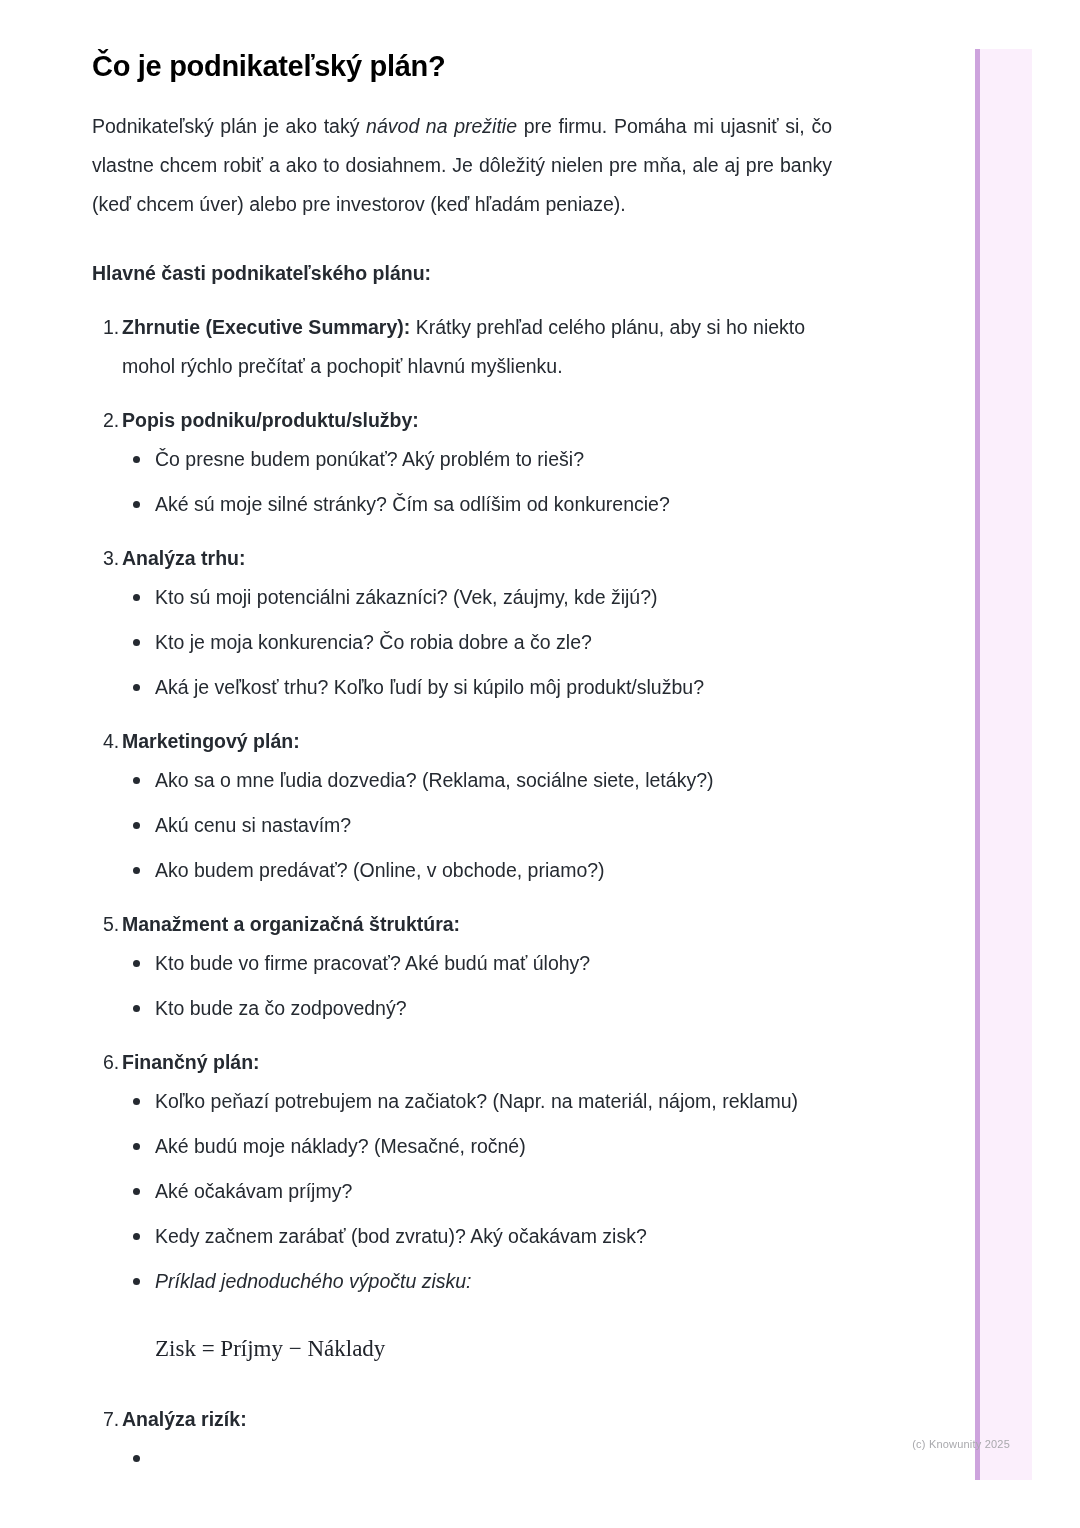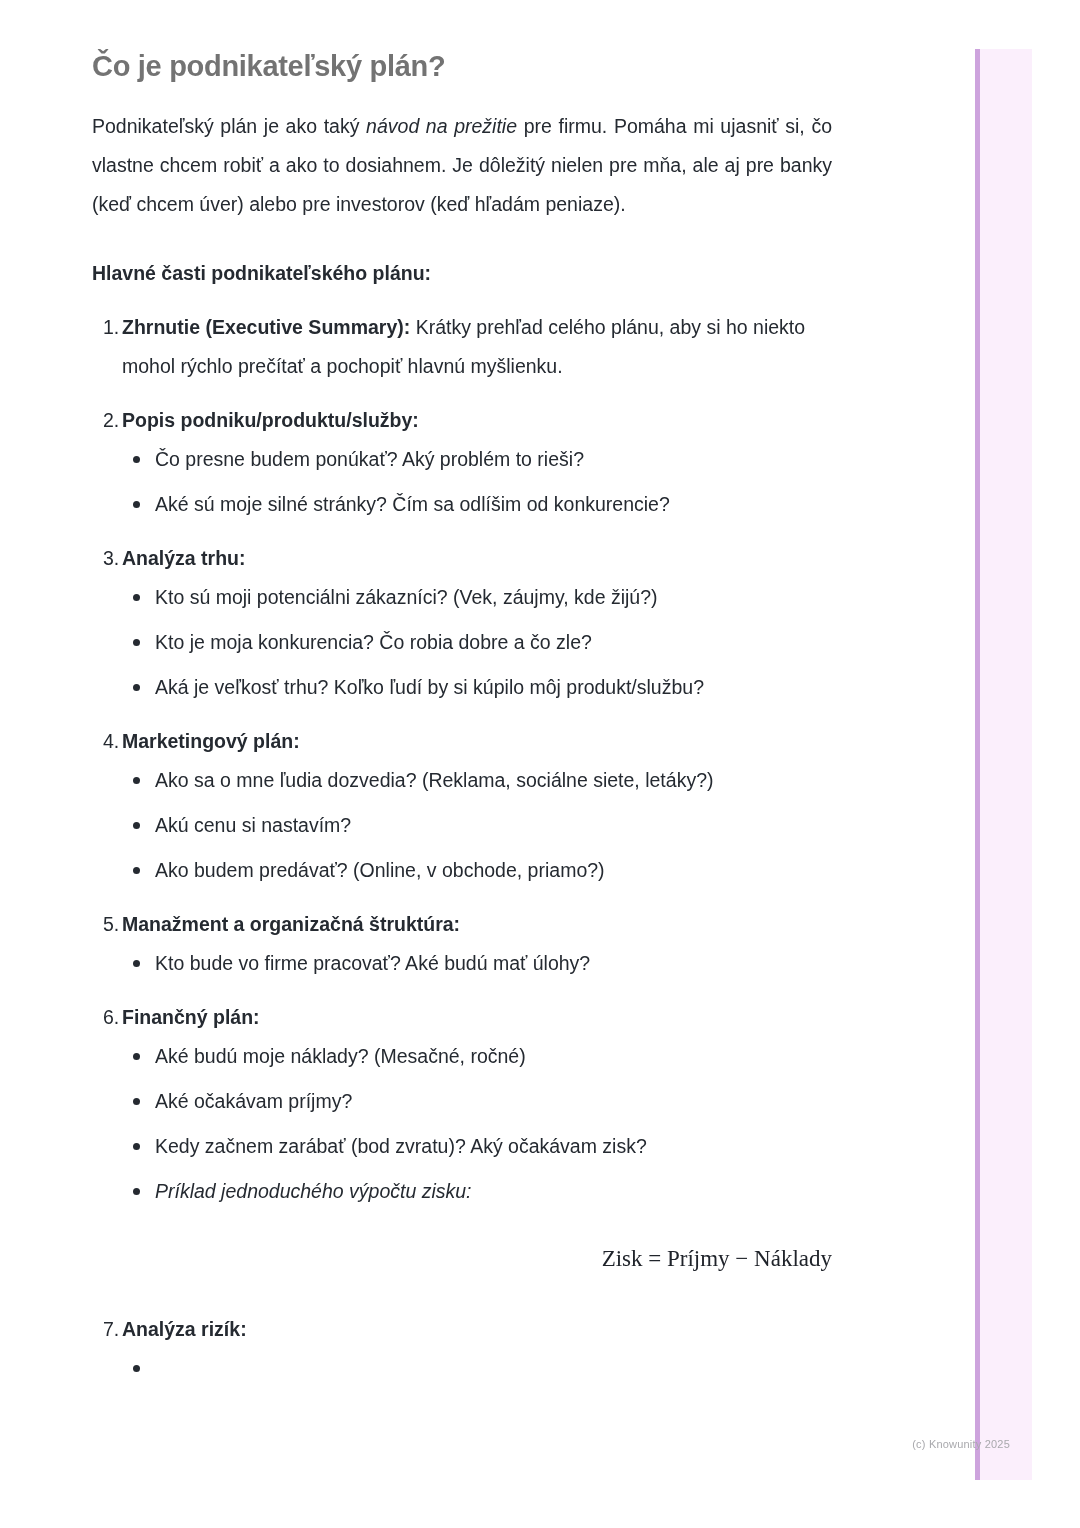--- a/index.html
+++ b/index.html
@@ -34,21 +34,21 @@
   .content {
     position: absolute;
     left: 92px; top: 50px;
     width: 740px;
   }
 
   .page-title {
     margin: 0;
     font-size: 29px;
     font-weight: 700;
-    color: #737373;
+    color: #000000;
     letter-spacing: -0.3px;
   }
 
   .intro {
     margin: 24px 0 0;
     font-size: 19.5px;
     line-height: 39px;
     text-align: justify;
   }
   .intro em { font-style: italic; }
@@ -78,21 +78,21 @@
     position: absolute;
     left: 41px; top: 16px;
     width: 7px; height: 7px;
     border-radius: 50%;
     background: #252a31;
   }
   .bullet.italic { font-style: italic; }
 
   .formula {
     margin: 28px 0 32px 63px;
-    text-align: right;
+    text-align: left;
     font-family: "Liberation Serif", serif;
     font-size: 23px;
     color: #20242b;
   }
 </style>
 </head>
 <body>
 
 <div class="side-bar"></div>
 
@@ -182,31 +182,39 @@
     <div class="num-item">
       <div class="item-line">
         <span class="num">5.</span>
         <strong class="item-title">Manažment a organizačná štruktúra:</strong>
       </div>
       <ul class="bullets">
         <li class="bullet">
           <span class="dot"></span>
           <span>Kto bude vo firme pracovať? Aké budú mať úlohy?</span>
         </li>
+        <li class="bullet">
+          <span class="dot"></span>
+          <span>Kto bude za čo zodpovedný?</span>
+        </li>
       </ul>
     </div>
 
     <div class="num-item">
       <div class="item-line">
         <span class="num">6.</span>
         <strong class="item-title">Finančný plán:</strong>
       </div>
       <ul class="bullets">
         <li class="bullet">
           <span class="dot"></span>
+          <span>Koľko peňazí potrebujem na začiatok? (Napr. na materiál, nájom, reklamu)</span>
+        </li>
+        <li class="bullet">
+          <span class="dot"></span>
           <span>Aké budú moje náklady? (Mesačné, ročné)</span>
         </li>
         <li class="bullet">
           <span class="dot"></span>
           <span>Aké očakávam príjmy?</span>
         </li>
         <li class="bullet">
           <span class="dot"></span>
           <span>Kedy začnem zarábať (bod zvratu)? Aký očakávam zisk?</span>
         </li>

